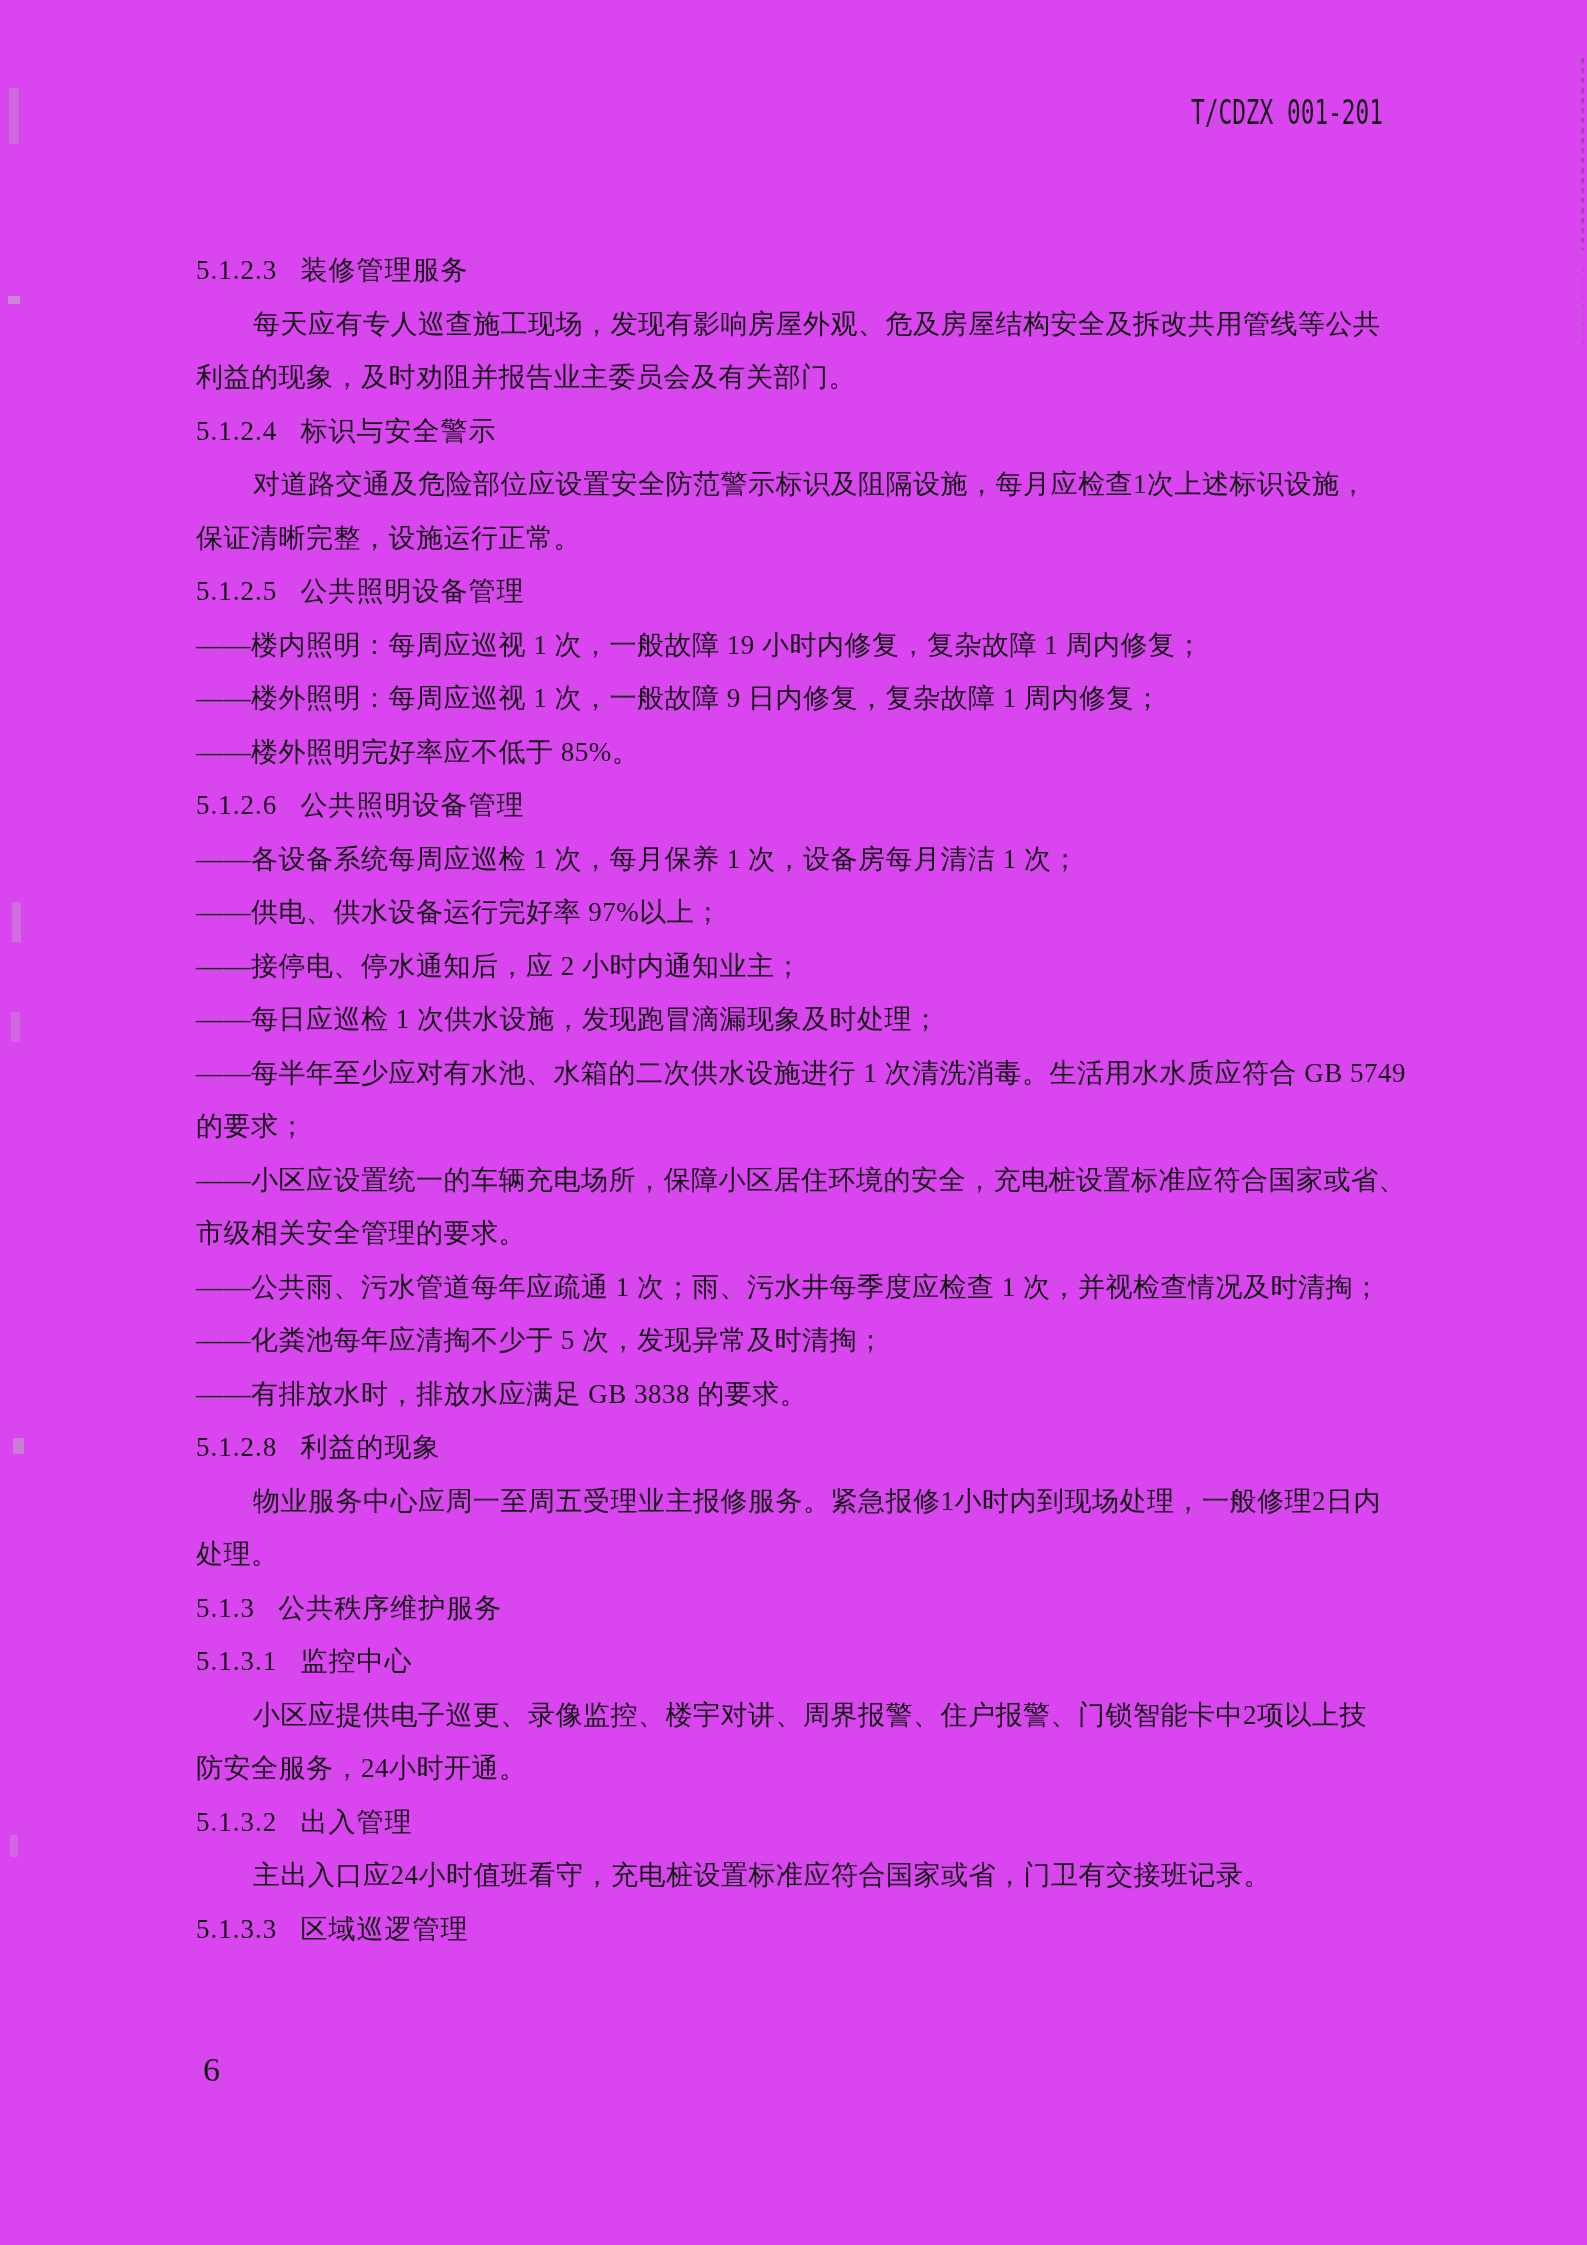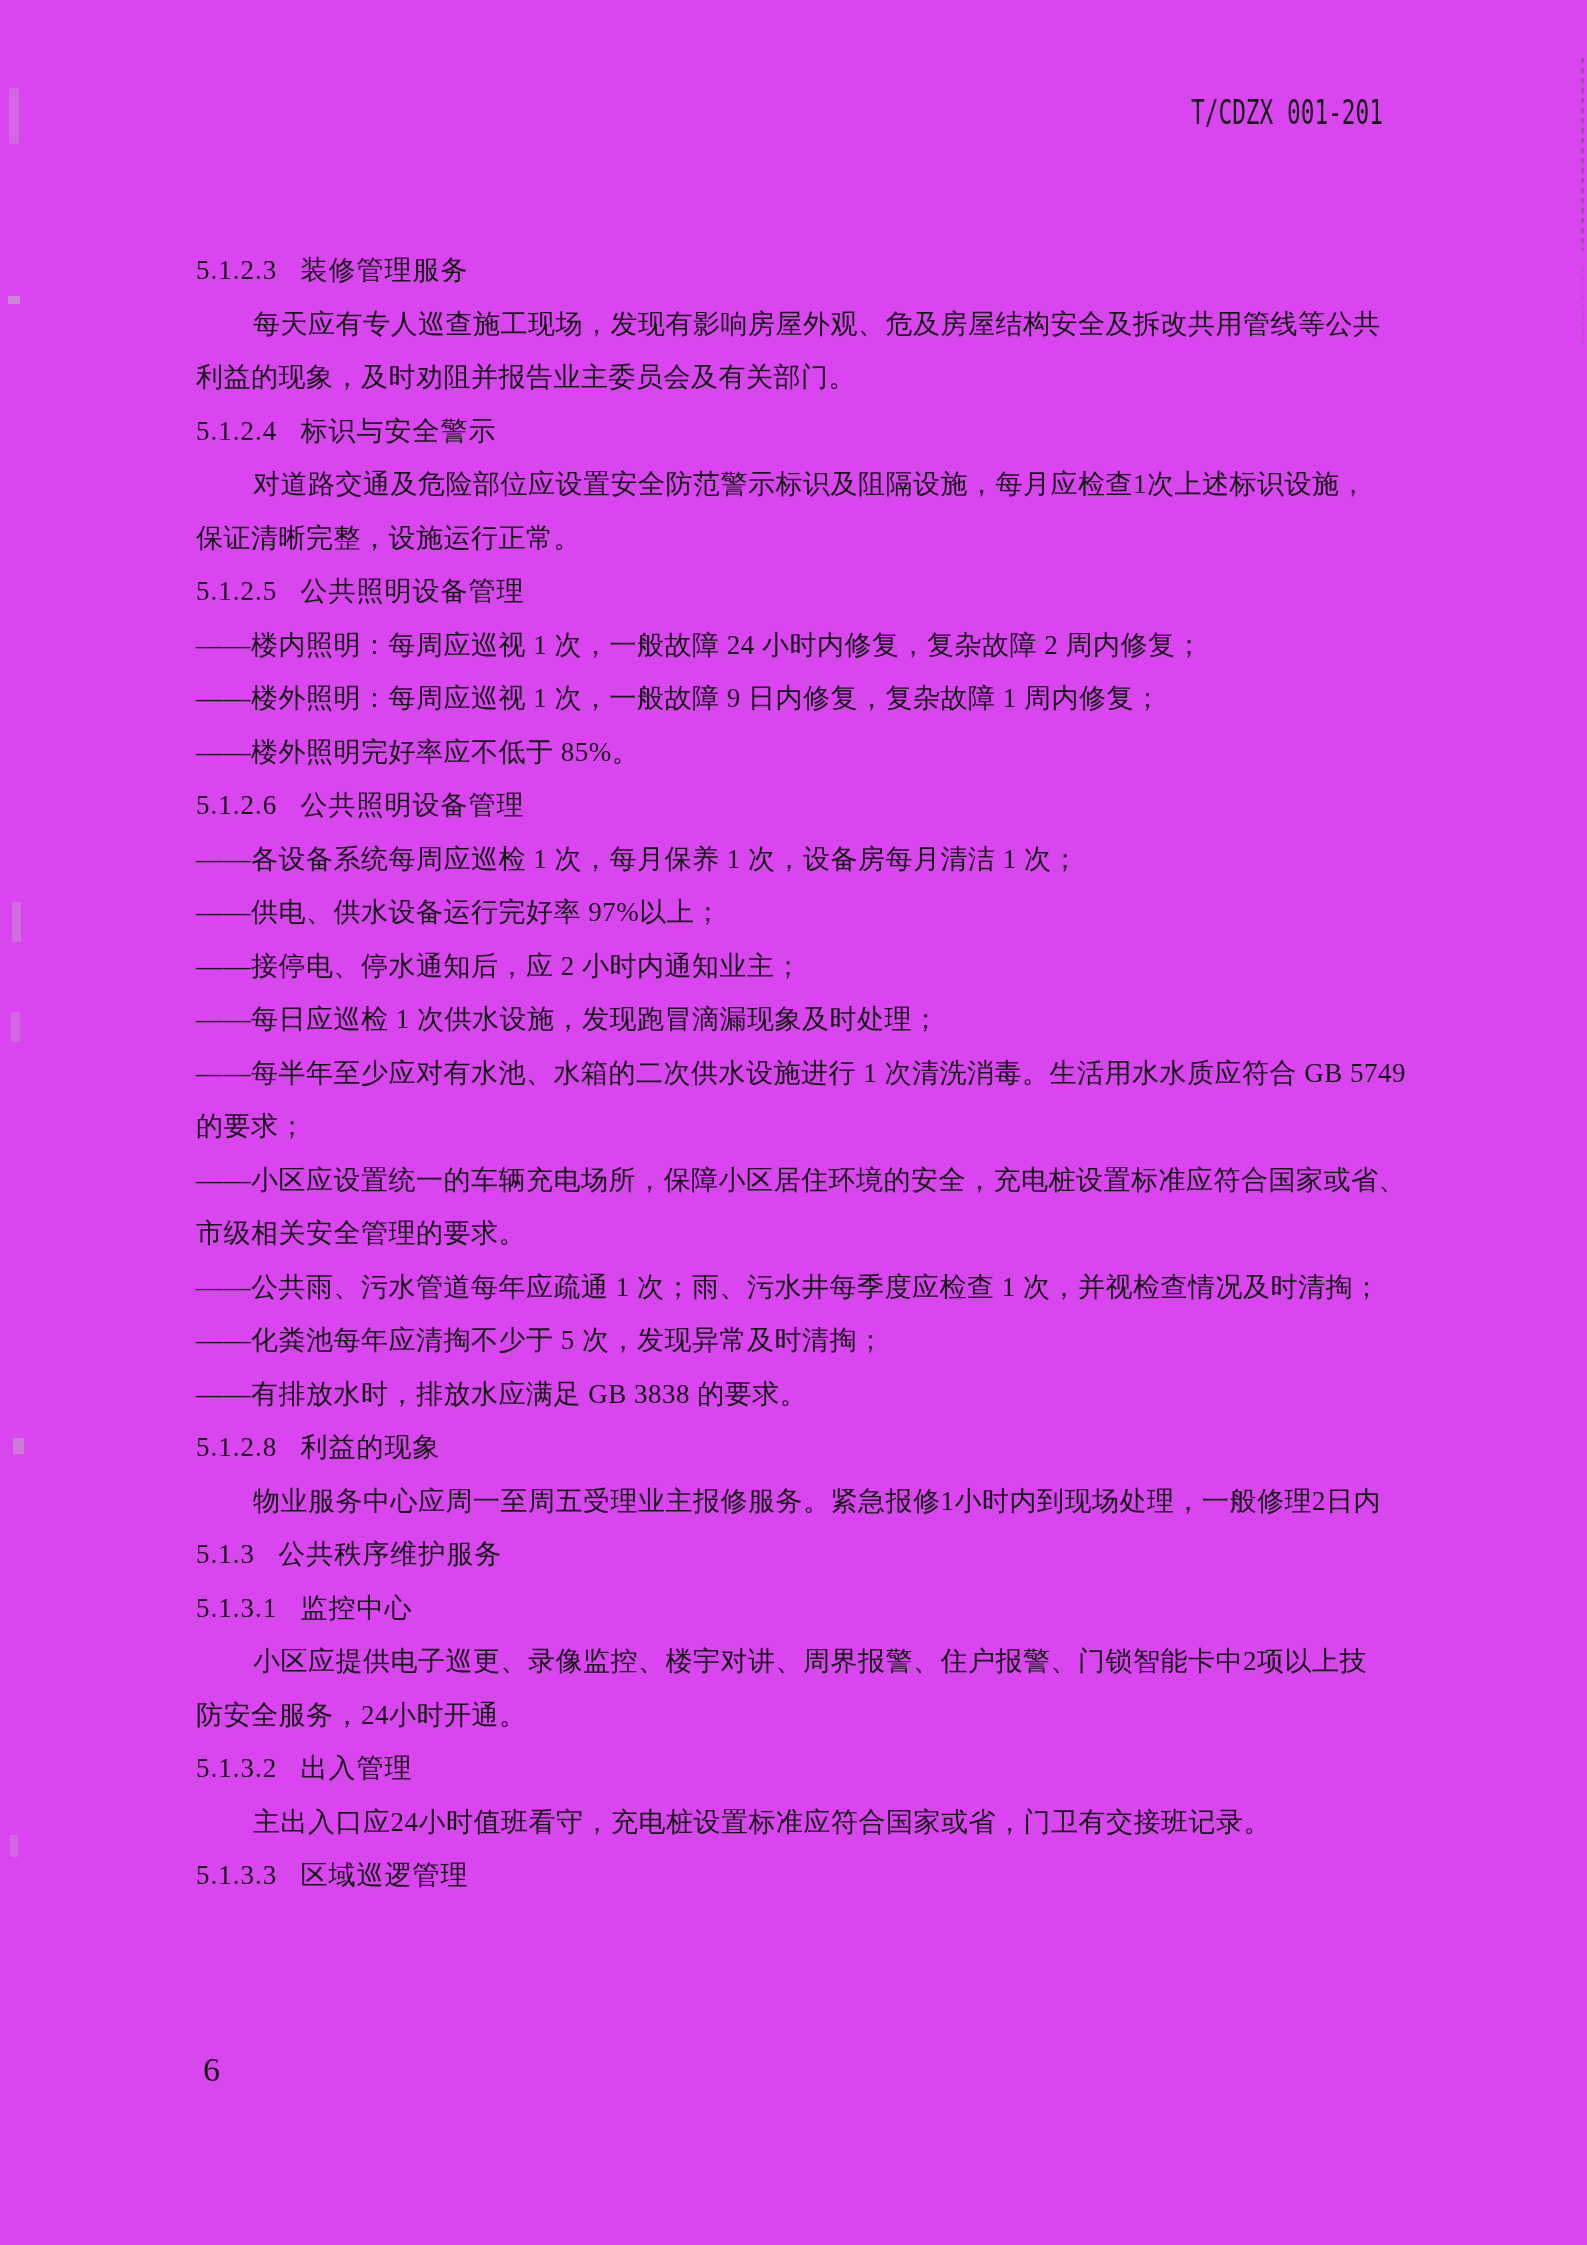--- a/index.html
+++ b/index.html
@@ -79,37 +79,38 @@
   <div class="header-code">T/CDZX 001-201</div>
 
   <div class="content">
     <p class="l heading">5.1.2.3   装修管理服务</p>
     <p class="l indent">每天应有专人巡查施工现场，发现有影响房屋外观、危及房屋结构安全及拆改共用管线等公共</p>
     <p class="l">利益的现象，及时劝阻并报告业主委员会及有关部门。</p>
     <p class="l heading">5.1.2.4   标识与安全警示</p>
     <p class="l indent">对道路交通及危险部位应设置安全防范警示标识及阻隔设施，每月应检查1次上述标识设施，</p>
     <p class="l">保证清晰完整，设施运行正常。</p>
     <p class="l heading">5.1.2.5   公共照明设备管理</p>
-    <p class="l">——楼内照明：每周应巡视 1 次，一般故障 24 小时内修复，复杂故障 2 周内修复；</p>
+    <p class="l">——楼内照明：每周应巡视 1 次，一般故障 19 小时内修复，复杂故障 1 周内修复；</p>
     <p class="l">——楼外照明：每周应巡视 1 次，一般故障 9 日内修复，复杂故障 1 周内修复；</p>
     <p class="l">——楼外照明完好率应不低于 85%。</p>
     <p class="l heading">5.1.2.6   公共照明设备管理</p>
     <p class="l">——各设备系统每周应巡检 1 次，每月保养 1 次，设备房每月清洁 1 次；</p>
     <p class="l">——供电、供水设备运行完好率 97%以上；</p>
     <p class="l">——接停电、停水通知后，应 2 小时内通知业主；</p>
     <p class="l">——每日应巡检 1 次供水设施，发现跑冒滴漏现象及时处理；</p>
     <p class="l">——每半年至少应对有水池、水箱的二次供水设施进行 1 次清洗消毒。生活用水水质应符合 GB 5749</p>
     <p class="l">的要求；</p>
     <p class="l">——小区应设置统一的车辆充电场所，保障小区居住环境的安全，充电桩设置标准应符合国家或省、</p>
     <p class="l">市级相关安全管理的要求。</p>
     <p class="l">——公共雨、污水管道每年应疏通 1 次；雨、污水井每季度应检查 1 次，并视检查情况及时清掏；</p>
     <p class="l">——化粪池每年应清掏不少于 5 次，发现异常及时清掏；</p>
     <p class="l">——有排放水时，排放水应满足 GB 3838 的要求。</p>
     <p class="l heading">5.1.2.8   利益的现象</p>
     <p class="l indent">物业服务中心应周一至周五受理业主报修服务。紧急报修1小时内到现场处理，一般修理2日内</p>
+    <p class="l">处理。</p>
     <p class="l heading">5.1.3   公共秩序维护服务</p>
     <p class="l heading">5.1.3.1   监控中心</p>
     <p class="l indent">小区应提供电子巡更、录像监控、楼宇对讲、周界报警、住户报警、门锁智能卡中2项以上技</p>
     <p class="l">防安全服务，24小时开通。</p>
     <p class="l heading">5.1.3.2   出入管理</p>
     <p class="l indent">主出入口应24小时值班看守，充电桩设置标准应符合国家或省，门卫有交接班记录。</p>
     <p class="l heading">5.1.3.3   区域巡逻管理</p>
   </div>
 
   <div class="page-number">6</div>

